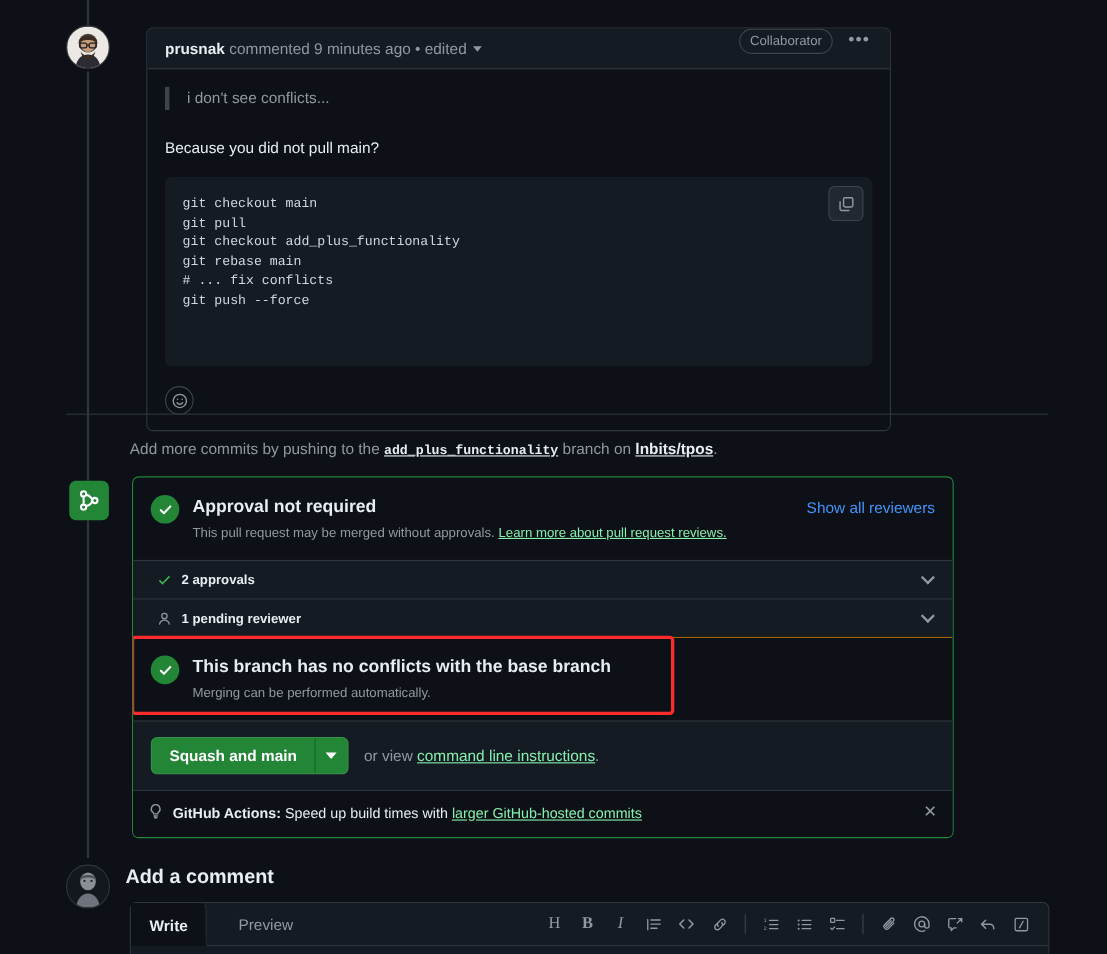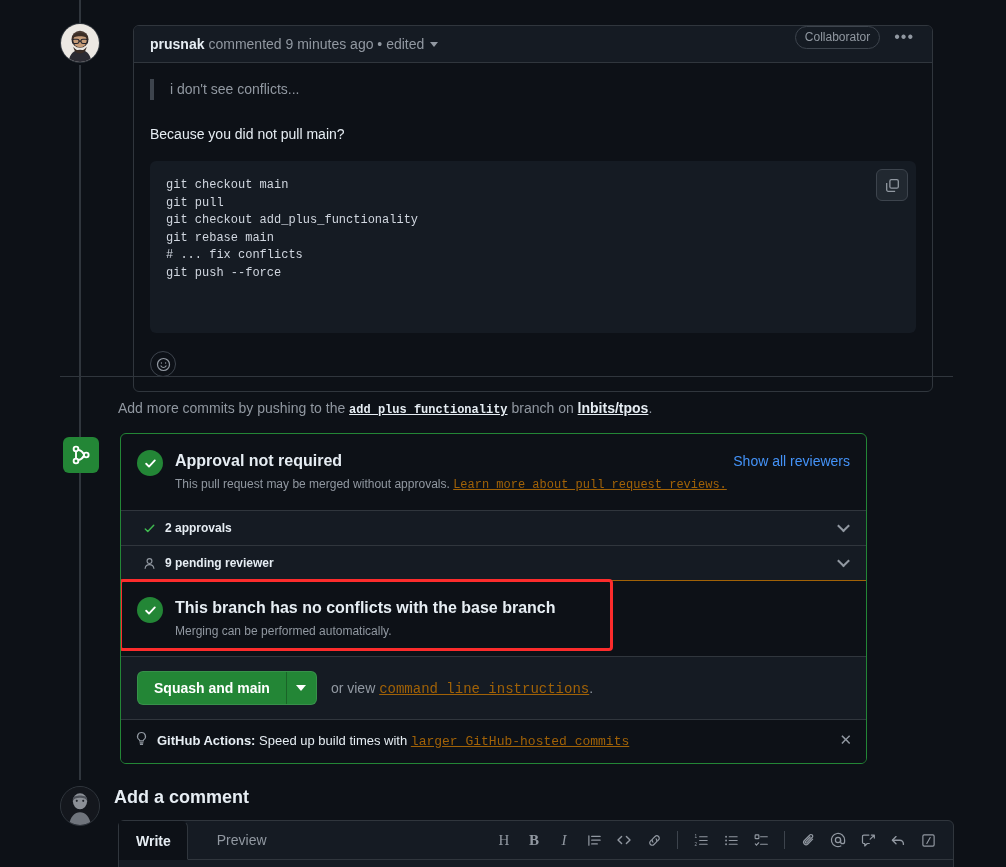--- a/index.html
+++ b/index.html
@@ -23,21 +23,21 @@
   
   .avatar {
     position: absolute; width: 40px; height: 40px; border-radius: 50%;
     overflow: hidden; background: #21262d;
     border: 1px solid #30363d;
   }
   .avatar svg { display: block; width: 100%; height: 100%; }
 
   
   .comment-card {
-    position: absolute; left: 133px; top: 25px; width: 800px;
+    position: absolute; left: 133px; top: 25px; width: 677px;
     border: 1px solid #30363d; border-radius: 6px;
     background: #0d1117; overflow: hidden;
   }
   .comment-head {
     position: relative;
     background: #151b23;
     border-bottom: 1px solid #30363d;
     padding: 10px 16px; height: 37px;
     display: flex; align-items: center;
   }
@@ -136,21 +136,21 @@
 
   .m-section { position: relative; padding: 16px 16px 16px 54px; }
   .check-circle {
     position: absolute; left: 16px; top: 16px;
     width: 26px; height: 26px; border-radius: 50%;
     background: #238636; display: flex;
     align-items: center; justify-content: center;
   }
   .m-title { font-size: 16px; font-weight: bold; color: #e6edf3; line-height: 21px; }
   .m-sub { font-size: 12px; color: #9198a1; margin-top: 4px; line-height: 18px; }
-  .link { color: #a16207; text-decoration: underline; font-family: Liberation Mono, monospace; }
+  .link { color: #86efac; text-decoration: underline; }
   .show-reviewers {
     position: absolute; right: 16px; top: 19px;
     color: #4493f8; font-size: 14px; text-decoration: none;
   }
 
   .m-row {
     position: relative; background: #151b23;
     border-top: 1px solid #30363d;
     height: 35px; display: flex; align-items: center;
     padding-left: 22px; font-size: 12px; font-weight: bold; color: #e6edf3;
@@ -356,21 +356,21 @@
       <span class="chev"></span>
     </div>
 
     <div class="m-row">
       <span class="ri">
         <svg width="13" height="13" viewBox="0 0 16 16" fill="none" stroke="#9198a1" stroke-width="1.4">
           <circle cx="8" cy="5" r="3"></circle>
           <path d="M2.6 14c.6-3.2 2.8-4.6 5.4-4.6S12.8 10.8 13.4 14" stroke-linecap="round"></path>
         </svg>
       </span>
-      <span>9 pending reviewer</span>
+      <span>1 pending reviewer</span>
       <span class="chev"></span>
     </div>
 
     <div class="conflict-wrap">
       <div class="redbox"></div>
       <div class="check-circle">
         <svg width="15" height="15" viewBox="0 0 16 16" fill="none" stroke="#fff" stroke-width="2" stroke-linecap="round" stroke-linejoin="round">
           <path d="M3.4 8.3l3 3 6.2-6.6"></path>
         </svg>
       </div>

